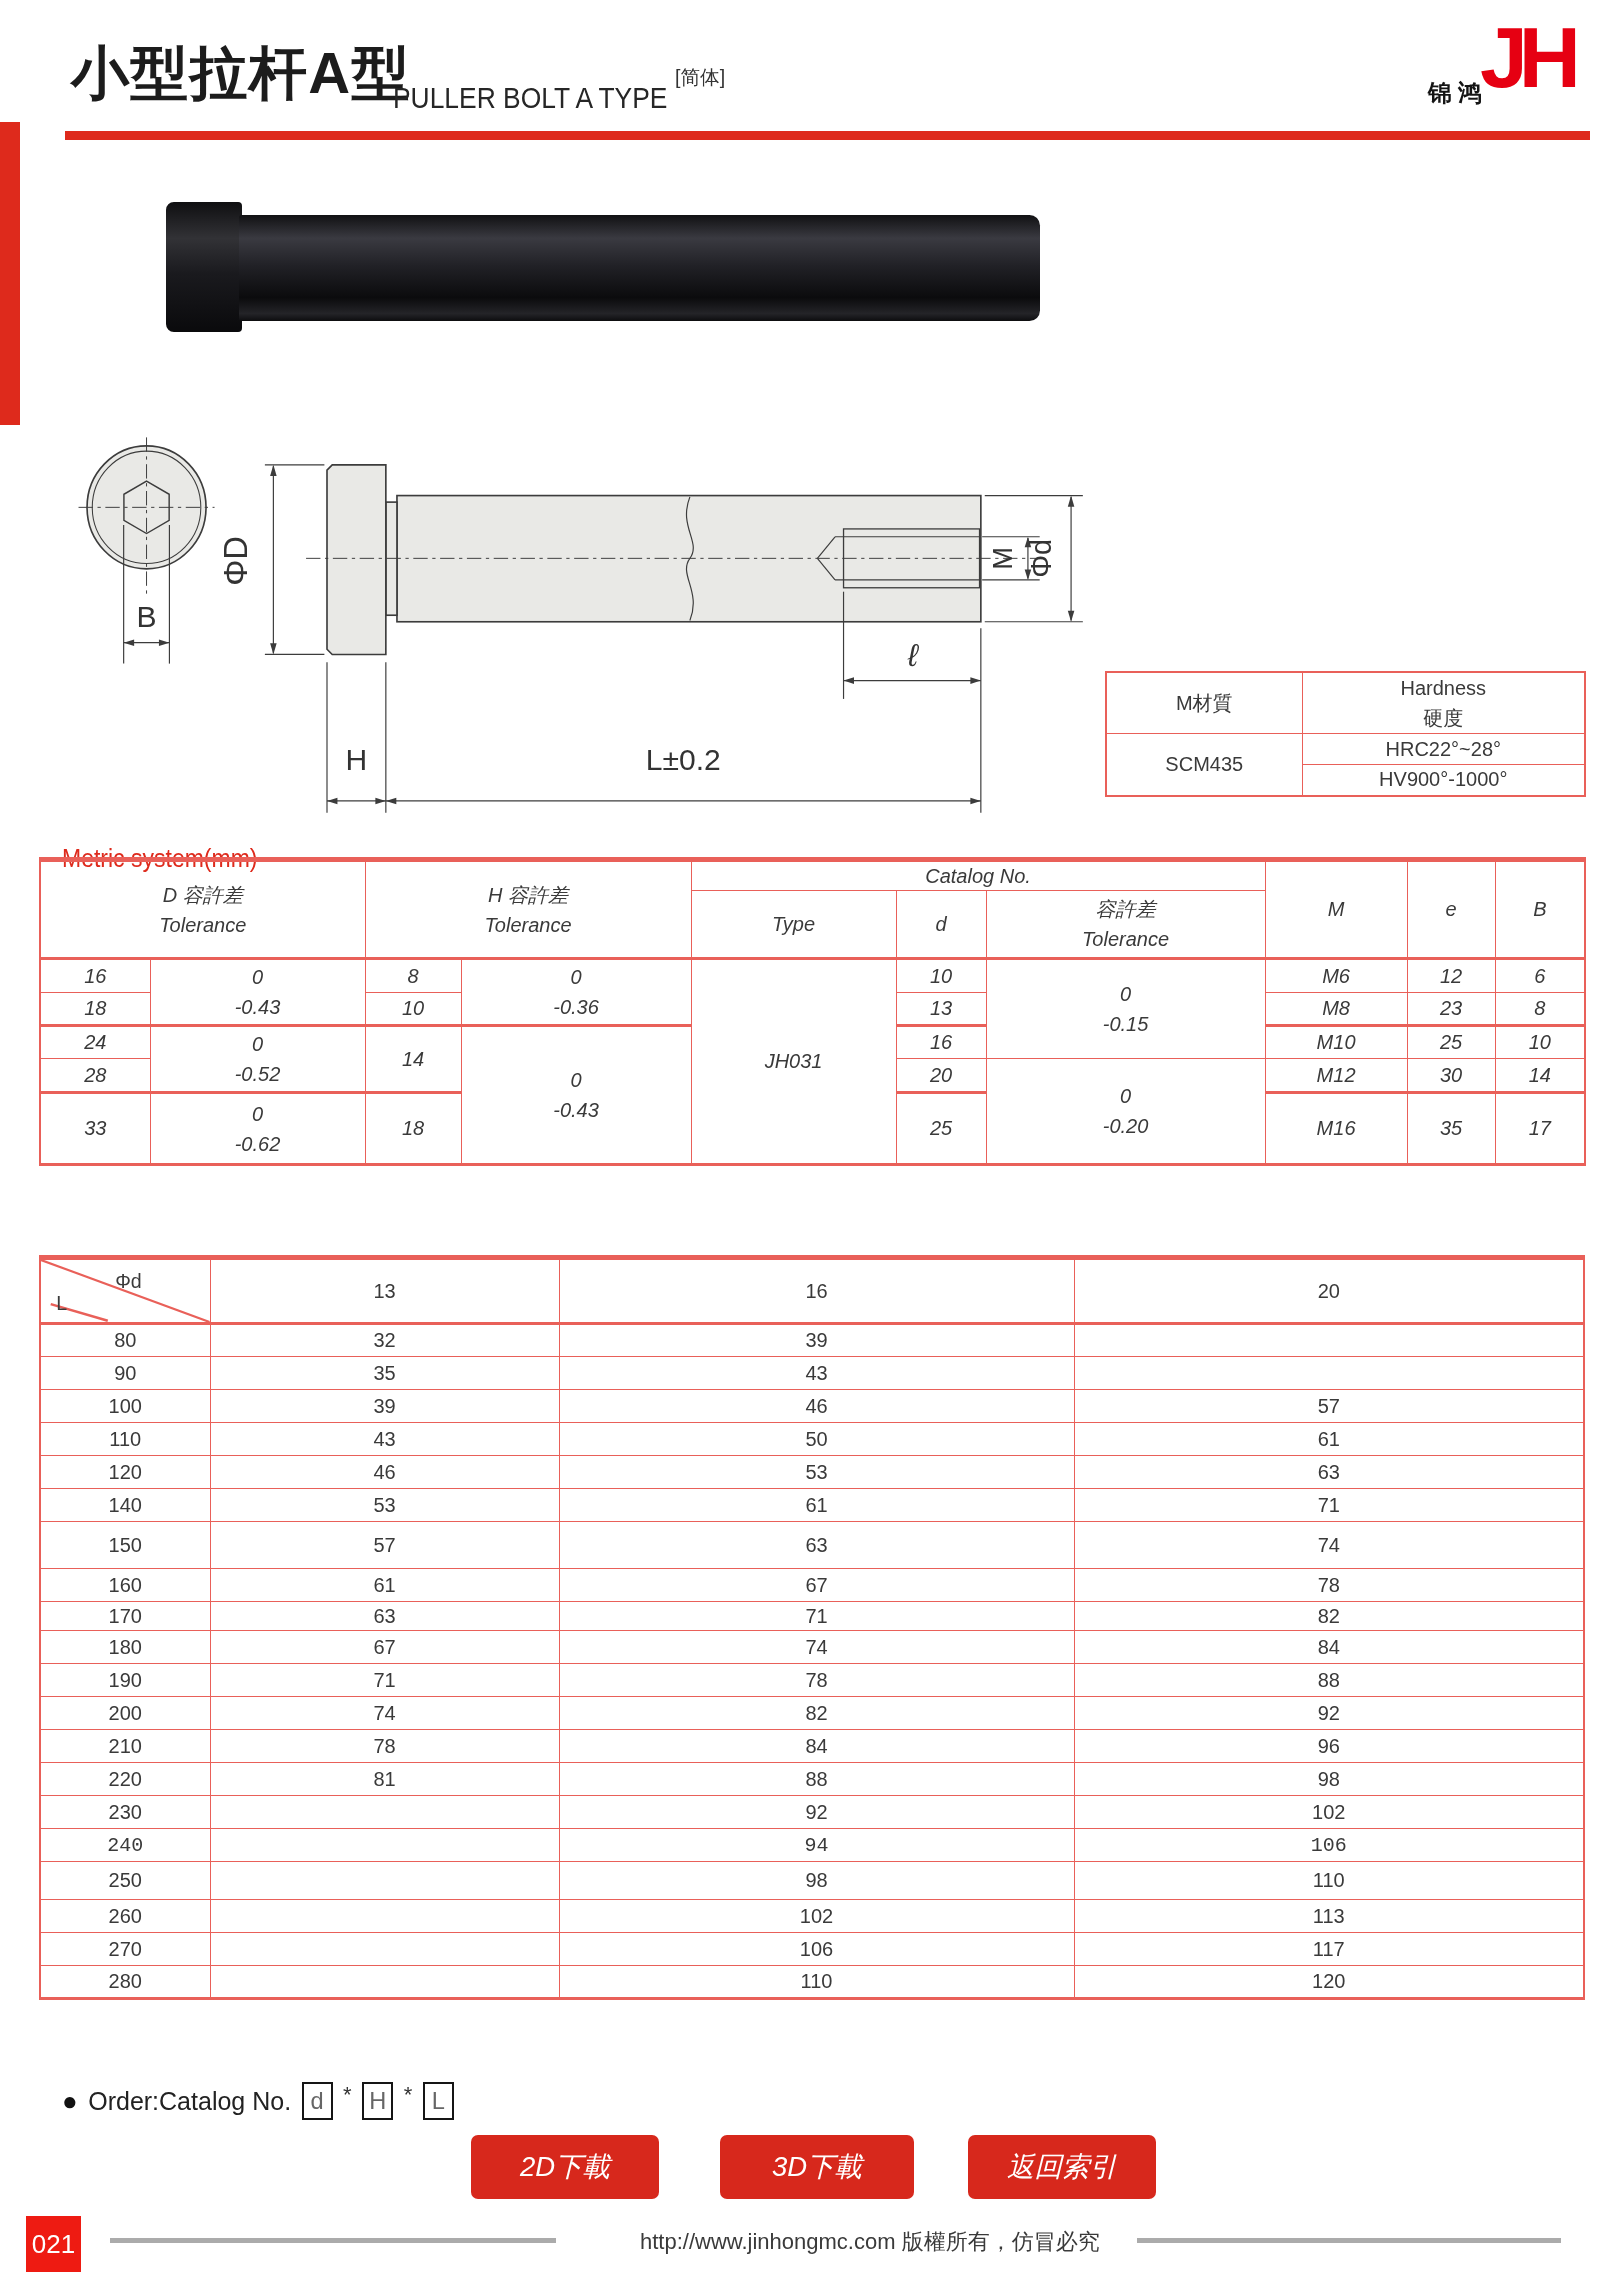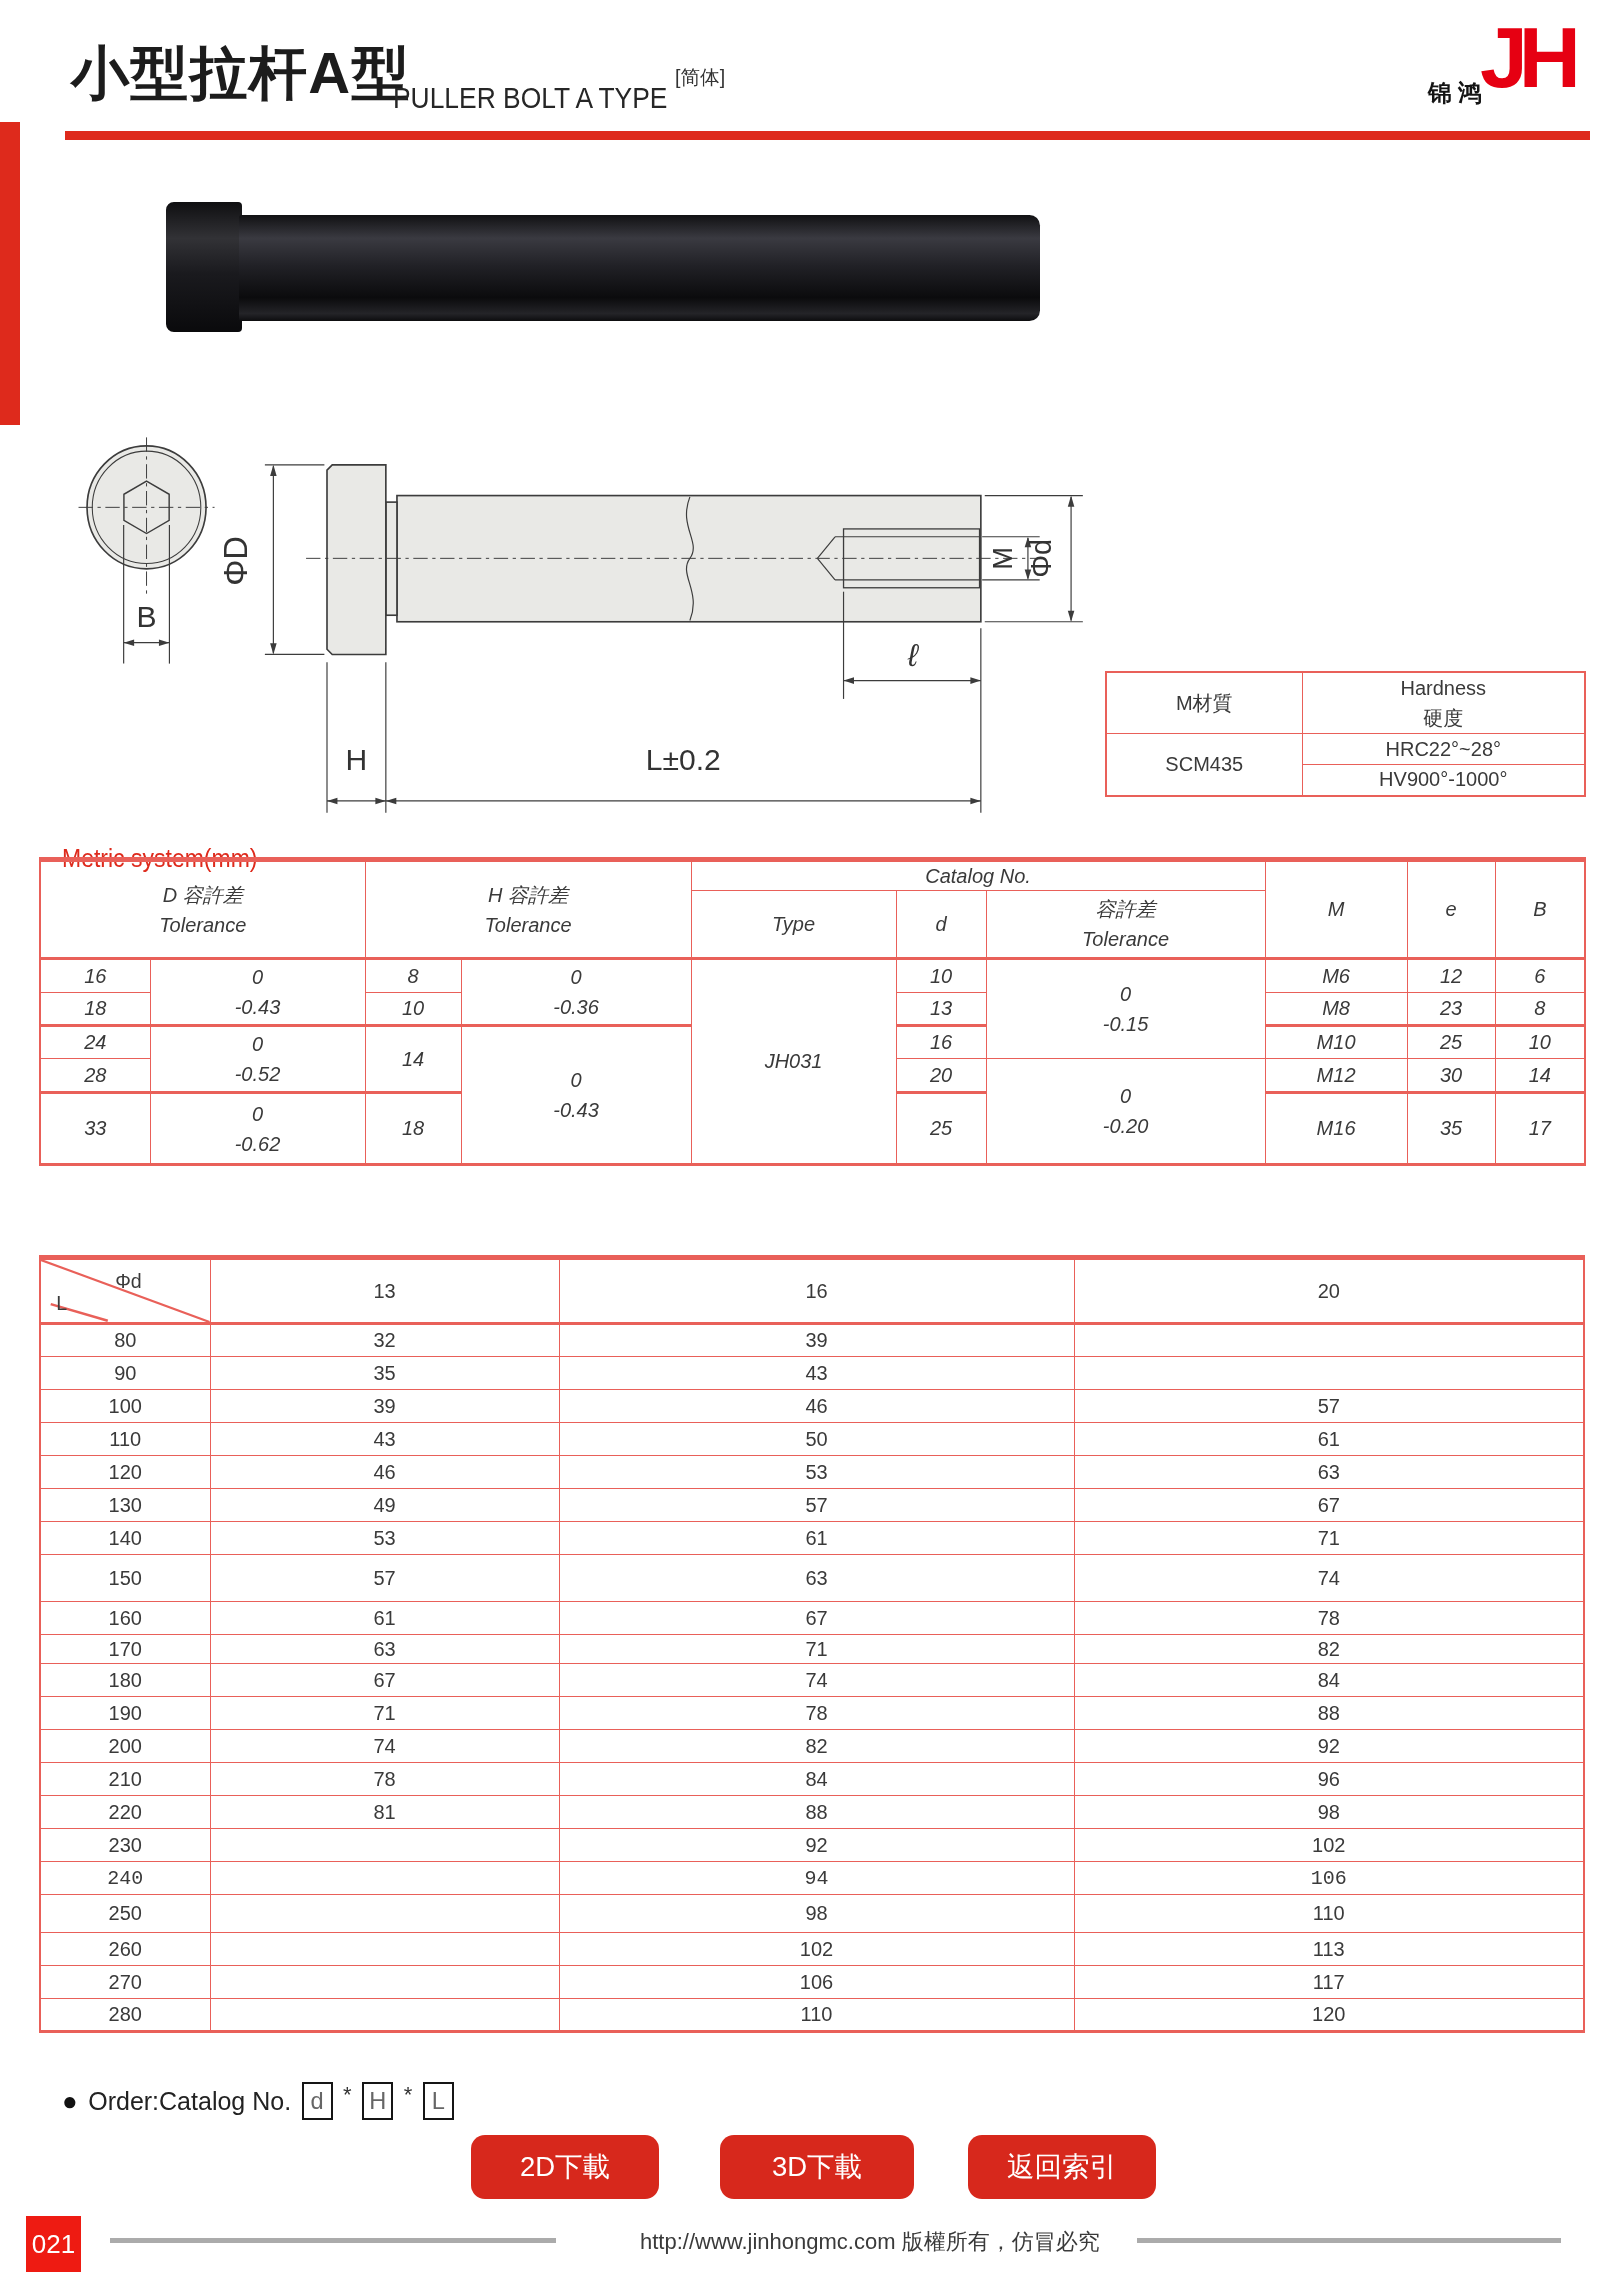--- a/index.html
+++ b/index.html
@@ -49,21 +49,21 @@
 
   
   .order{left:62px; top:2082px; display:flex; align-items:center; gap:10.5px; font-size:25px; color:#222;}
   .order .bullet{font-size:26px; color:#111;}
   .order .obox{width:31px; height:38px; border:2.6px solid #151515; display:flex; align-items:center; justify-content:center;
                font-size:23.6px; color:#666;}
   .order .sep{font-size:22px; color:#333; transform:translateY(-6.5px);}
 
   
   .btn{position:absolute; top:2135px; height:64px; background:var(--button-red); color:#fff; font-size:27.5px;
-       display:flex; align-items:center; justify-content:center; border-radius:14px; cursor:pointer;}
+       display:flex; align-items:center; justify-content:center; border-radius:7px; cursor:pointer;font-style:italic;}
   .btn-2d{left:471px; width:188px;}
   .btn-3d{left:720px; width:194px;}
   .btn-index{left:968px; width:188px;}
 
   
   .page-box{left:26px; top:2216px; width:55px; height:56px; background:var(--page-box); color:#fff; font-size:26px;
             display:flex; align-items:center; justify-content:center;}
   .fline-left{left:110px; top:2238px; width:446px; height:4.6px; background:var(--line-gray);}
   .fline-right{left:1137px; top:2238px; width:424px; height:4.6px; background:var(--line-gray);}
   .footer-text{left:640px; top:2227px; font-size:22px; color:#3a3a3a; white-space:nowrap;}
@@ -339,26 +339,20 @@
           <td>50</td>
           <td>61</td>
         </tr>
         <tr style="height: 33px;">
           <td>120</td>
           <td>46</td>
           <td>53</td>
           <td>63</td>
         </tr>
         <tr style="height: 33px;">
-          <td>130</td>
-          <td>49</td>
-          <td>57</td>
-          <td>67</td>
-        </tr>
-        <tr style="height: 33px;">
           <td>140</td>
           <td>53</td>
           <td>61</td>
           <td>71</td>
         </tr>
         <tr style="height: 47px; margin-left: 36px;">
           <td>150</td>
           <td>57</td>
           <td>63</td>
           <td>74</td>

